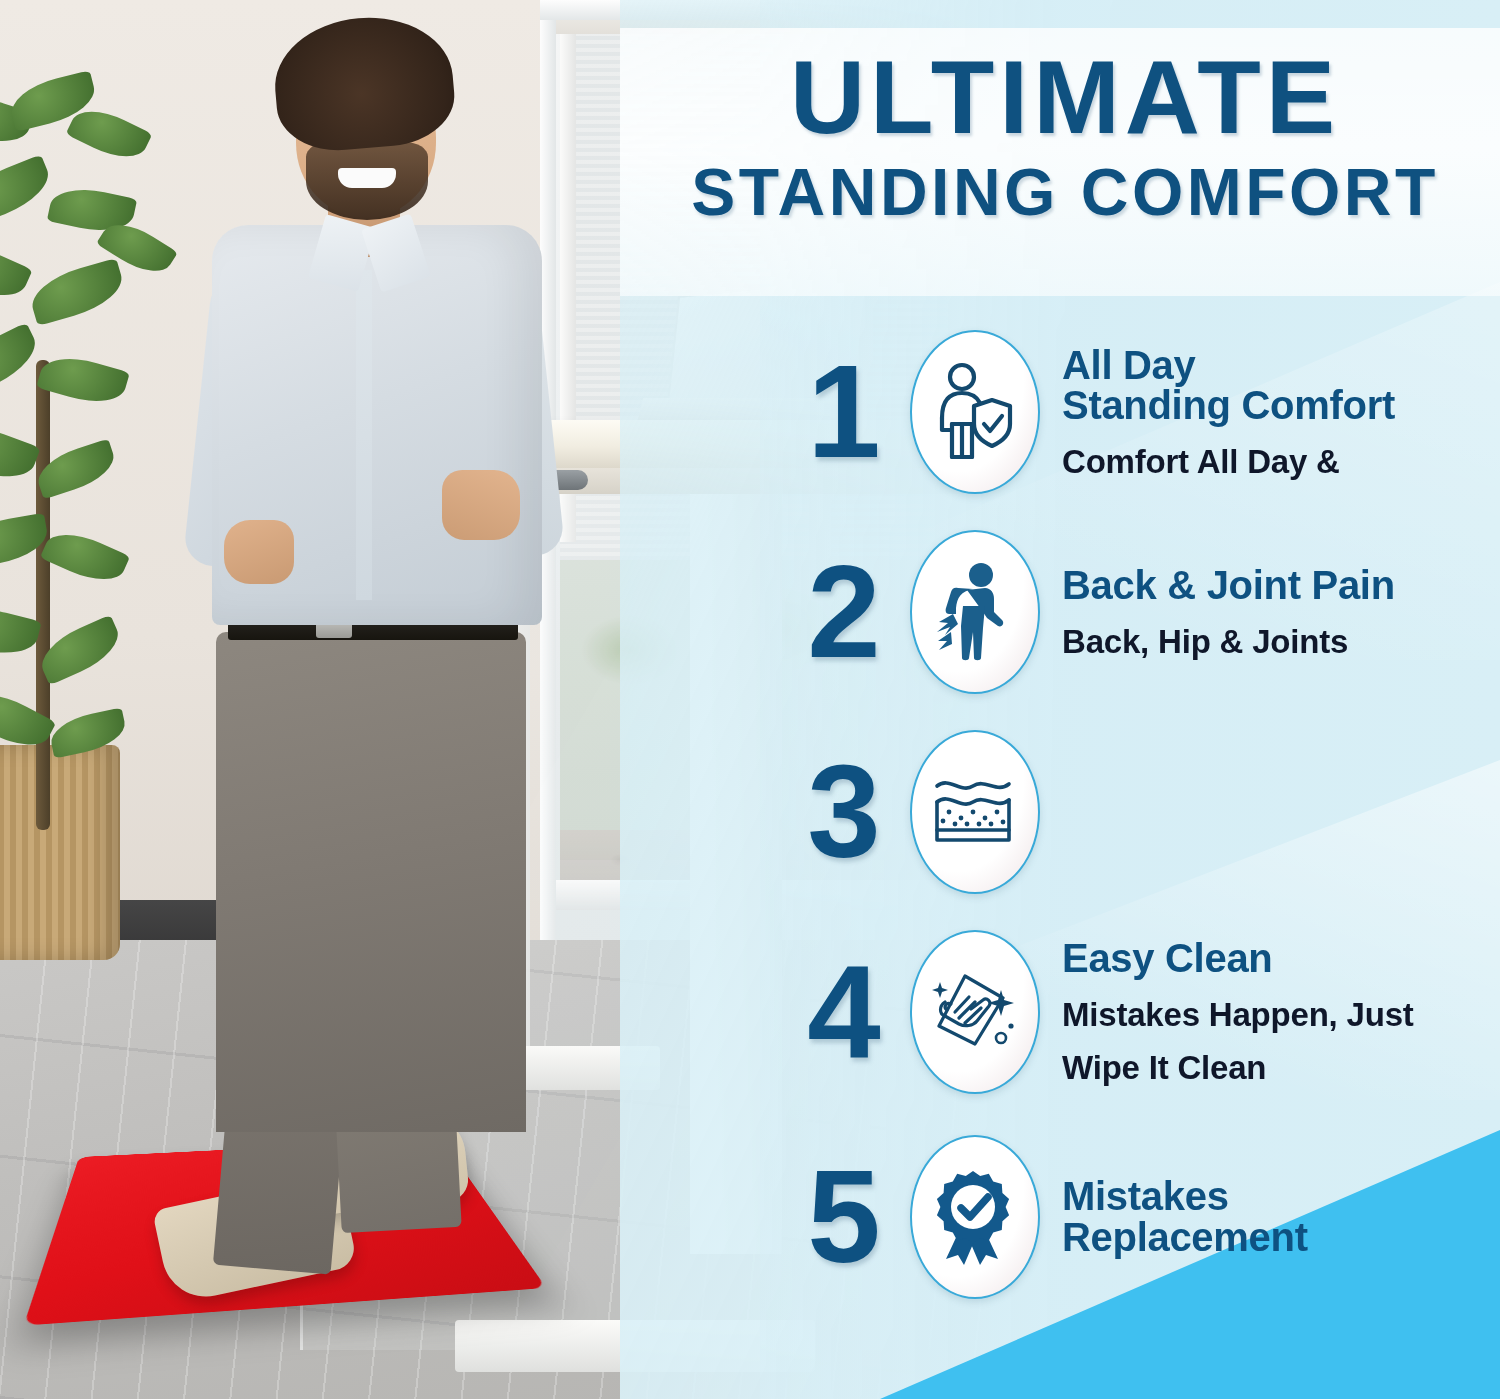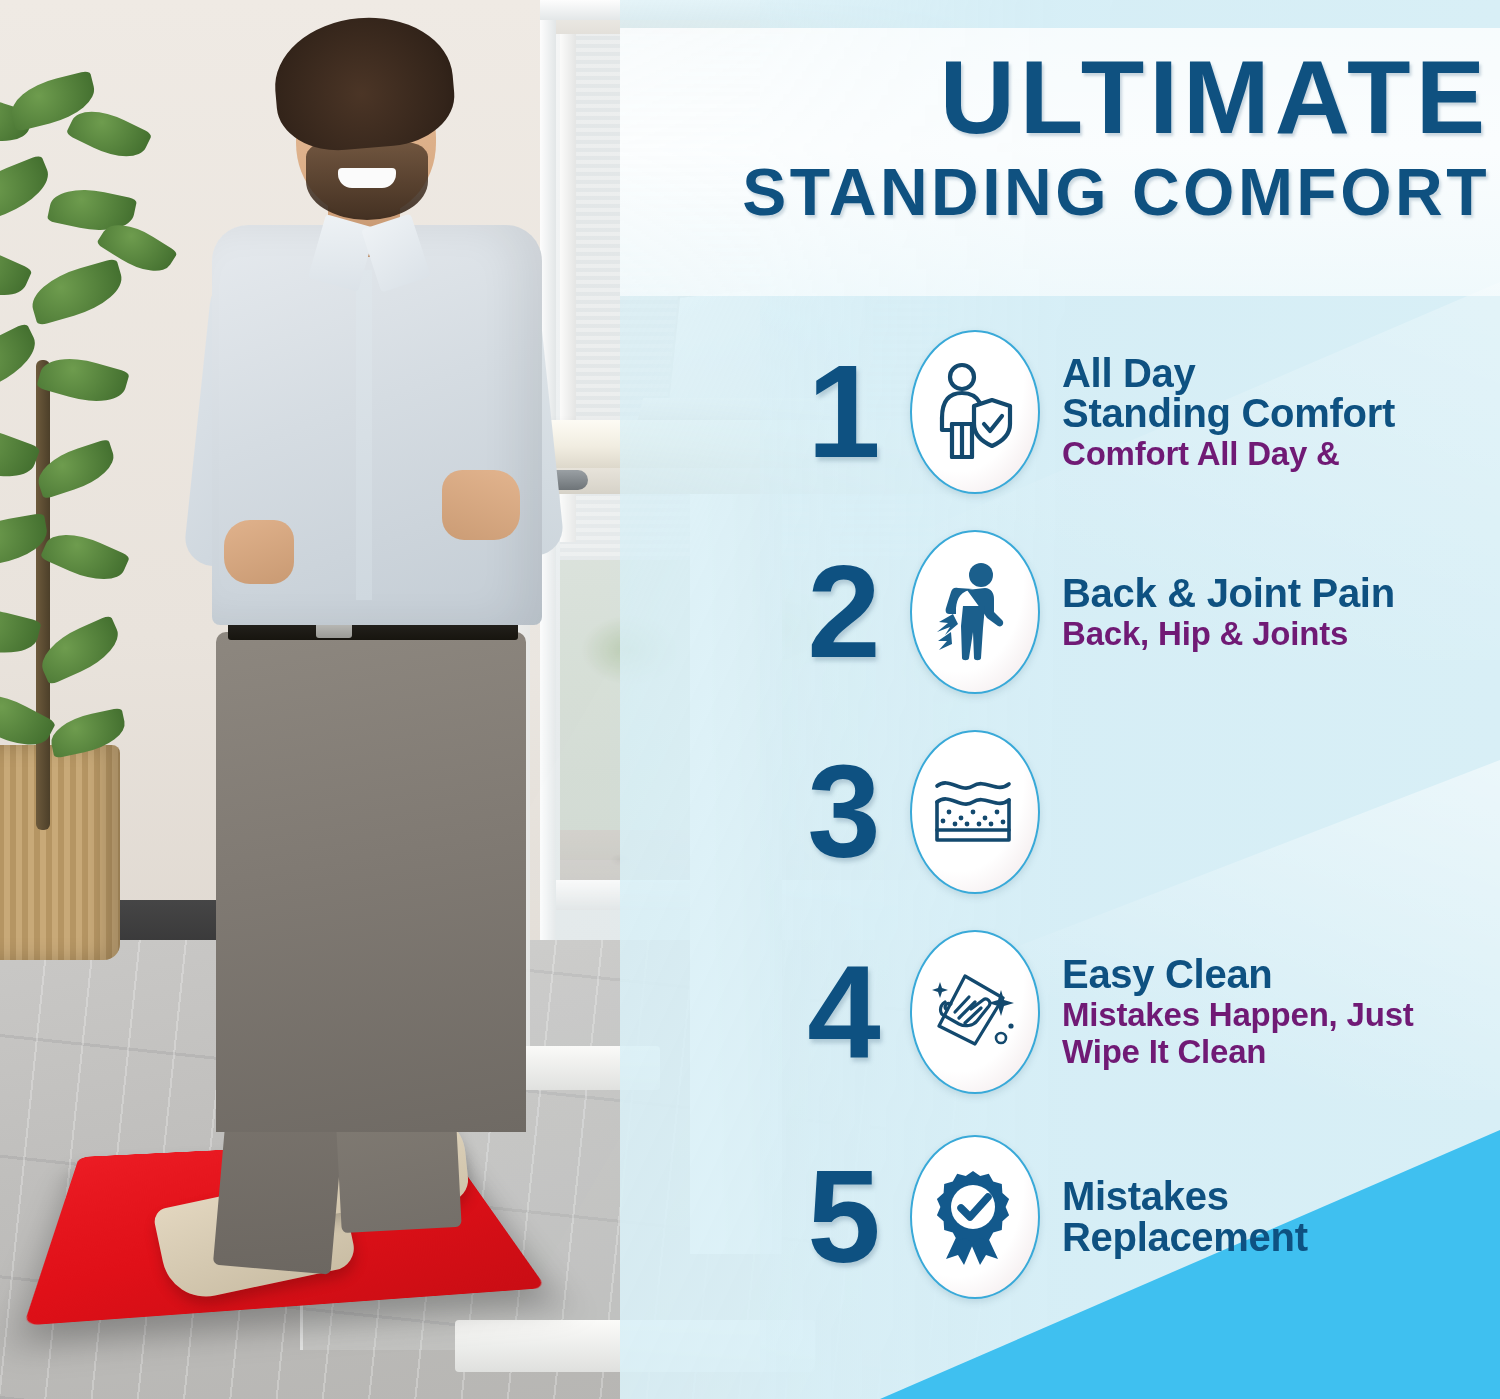--- a/index.html
+++ b/index.html
@@ -179,21 +179,21 @@
   .cyan-wedge { position:absolute; left:880px; top:1130px; width:620px; height:269px;
     background:#3fc0f0; clip-path:polygon(100% 0, 100% 100%, 0 100%); }
 
   
   .headline-band { position:absolute; left:620px; top:28px; width:880px; height:268px;
     background:linear-gradient(180deg, rgba(255,255,255,.80) 0%, rgba(255,255,255,.88) 45%, rgba(249,253,254,.72) 100%); }
 
   
   .content { position:absolute; inset:0; width:1500px; height:1399px; }
 
-  .headline { position:absolute; left:640px; top:44px; width:850px; text-align:right; }
+  .headline { position:absolute; left:640px; top:44px; width:850px; text-align:center; }
   .hl1 { font-size:104px; font-weight:bold; letter-spacing:5px; line-height:1.02;
     color:#0f5180; text-shadow:2px 3px 3px rgba(120,150,170,.38); }
   .hl2 { font-size:66px; font-weight:bold; letter-spacing:3.5px; line-height:1.05;
     color:#0f5180; text-shadow:2px 3px 3px rgba(120,150,170,.35); margin-top:8px; }
 
   .features { position:absolute; left:790px; top:312px; width:710px; }
   .feature { position:relative; display:flex; align-items:center; height:200px; }
   .feature.f5 { height:210px; }
 
   .fnum { width:108px; flex:0 0 108px; text-align:center;
@@ -204,22 +204,22 @@
     display:flex; align-items:center; justify-content:center; }
   .ficon .oval { position:absolute; left:12px; top:2px; width:130px; height:164px;
     border-radius:50%; border:2px solid #39a9d8;
     background:radial-gradient(ellipse at 36% 30%, #ffffff 0%, #ffffff 58%, #f7f2f3 76%, #f3eef0 100%);
     box-shadow:0 3px 7px rgba(90,130,150,.22); }
   .ficon svg { position:relative; z-index:2; }
 
   .ftext { flex:1; padding-left:14px; }
   .ftitle { font-size:40px; font-weight:bold; color:#0e5181; line-height:1.02;
     letter-spacing:-.3px; }
-  .fsub { font-size:33px; font-weight:600; color:#701a75; line-height:1.04;
-    letter-spacing:-.2px; margin-top:3px; }
+  .fsub { font-size:33px; font-weight:600; color:#0f172a; line-height:1.04;
+    letter-spacing:-.2px; margin-top:19px; }
 </style>
 </head>
 <body>
 
 <div class="canvas">
 
   <div class="photo">
     <div class="wall"></div>
     <div class="wall-base"></div>
 

